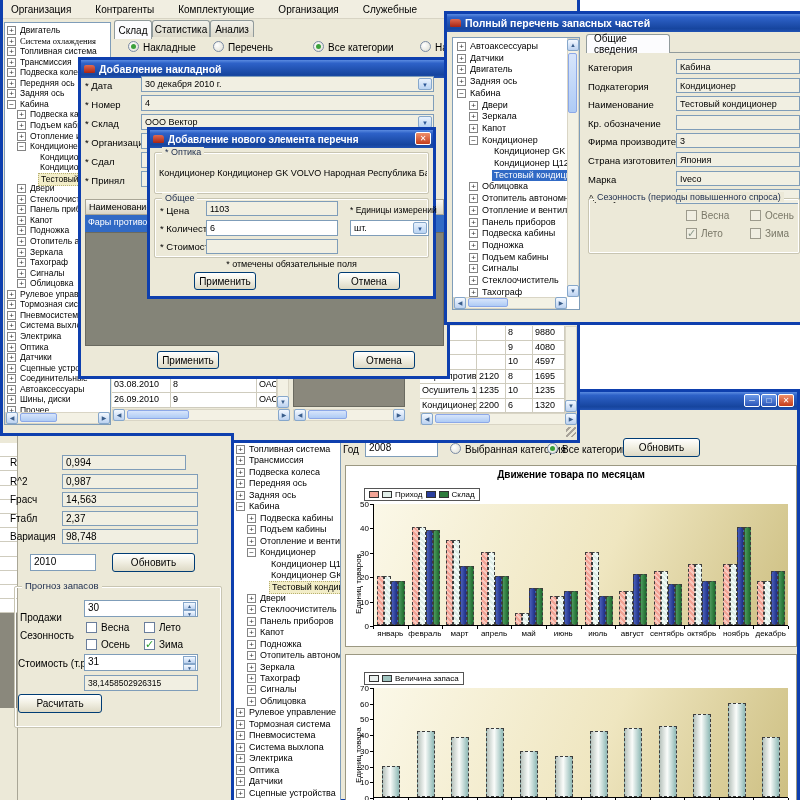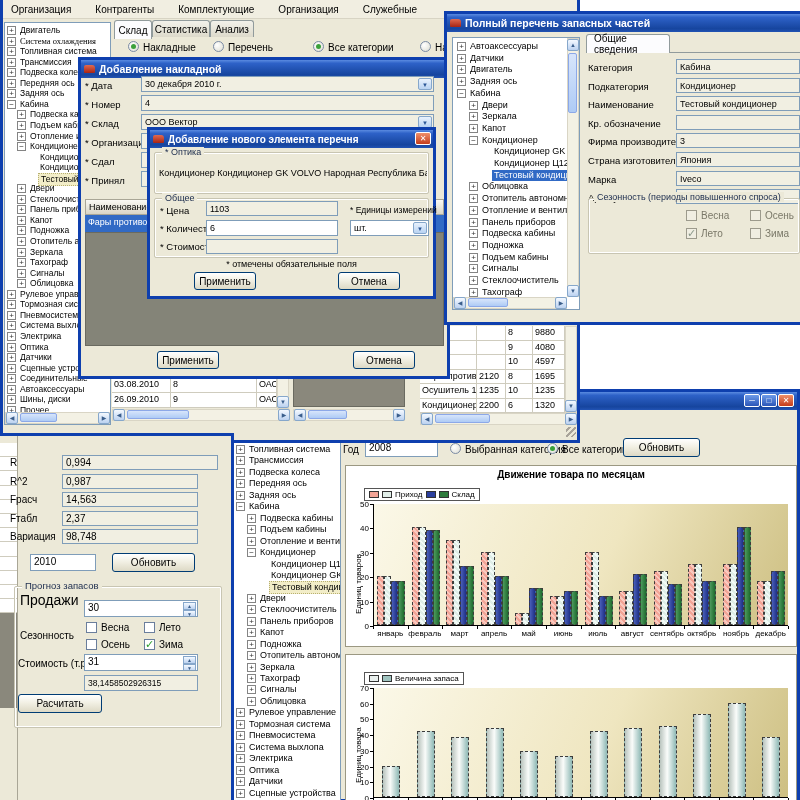--- a/index.html
+++ b/index.html
@@ -593,35 +593,35 @@
         <div style="position: absolute; left: 0px; top: 92.2px; width: 17px; height: 14.2px; background: rgb(255, 255, 255); border-bottom: 1px solid rgb(207, 204, 190);"></div>
         <div style="position: absolute; left: 0px; top: 106.4px; width: 17px; height: 14.2px; background: rgb(255, 255, 255); border-bottom: 1px solid rgb(207, 204, 190);"></div>
         <div style="position: absolute; left: 0px; top: 120.6px; width: 17px; height: 14.2px; background: rgb(255, 255, 255); border-bottom: 1px solid rgb(207, 204, 190);"></div>
         <div style="position: absolute; left: 0px; top: 134.8px; width: 17px; height: 14.2px; background: rgb(255, 255, 255); border-bottom: 1px solid rgb(207, 204, 190);"></div>
         <div style="position: absolute; left: 0px; top: 149px; width: 17px; height: 14.2px; background: rgb(255, 255, 255); border-bottom: 1px solid rgb(207, 204, 190);"></div>
         <div style="position: absolute; left: 0px; top: 163.2px; width: 17px; height: 14.2px; background: rgb(255, 255, 255); border-bottom: 1px solid rgb(207, 204, 190);"></div>
         <div class="grayfill" style="left: 0px; top: 177px; width: 17px; height: 95px;"></div>
       </div>
     <div id="sw-fields">
         <div class="rlabel" style="left: 10px; top: 21px;">R</div>
-        <div class="tbx dis" style="left: 62px; top: 19px; width: 156px; height: 15px;">0,994</div>
+        <div class="tbx dis" style="left: 62px; top: 19px; width: 124px; height: 15px;">0,994</div>
         <div class="rlabel" style="left: 10px; top: 39.5px;">R^2</div>
         <div class="tbx dis" style="left: 62px; top: 37.5px; width: 136px; height: 15px;">0,987</div>
         <div class="rlabel" style="left: 10px; top: 58px;">Fрасч</div>
         <div class="tbx dis" style="left: 62px; top: 56px; width: 136px; height: 15px;">14,563</div>
         <div class="rlabel" style="left: 10px; top: 76.5px;">Fтабл</div>
         <div class="tbx dis" style="left: 62px; top: 74.5px; width: 136px; height: 15px;">2,37</div>
         <div class="rlabel" style="left: 10px; top: 95px;">Вариация</div>
         <div class="tbx dis" style="left: 62px; top: 93px; width: 136px; height: 15px;">98,748</div>
       </div>
     <div class="tbx" style="left:30px;top:118px;width:66px;height:17px">2010</div>
     <div class="btn" style="left:112px;top:117px;width:83px;height:19px">Обновить</div>
     <div class="grp" style="left:14px;top:150px;width:208px;height:142px"></div>
     <div class="grplbl" style="left:22px;top:144px">Прогноз запасов</div>
-    <div class="rlabel" style="left:20px;top:156px;font-size:14px">Продажи</div>
+    <div class="rlabel" style="left:20px;top:176px;font-size:10px">Продажи</div>
     <div class="tbx" style="left:84px;top:164px;width:114px;height:17px"><span>30</span>
       <div class="spinbtns">
           <div>▲</div>
           <div>▼</div>
         </div>
     </div>
     <div class="rlabel" style="left:20px;top:194px">Сезонность</div>
     <div id="sw-seasons">
         <div class="cb" style="left: 86px; top: 186px;"></div>
         <div class="clabel" style="left: 101px; top: 186px;">Весна</div>

